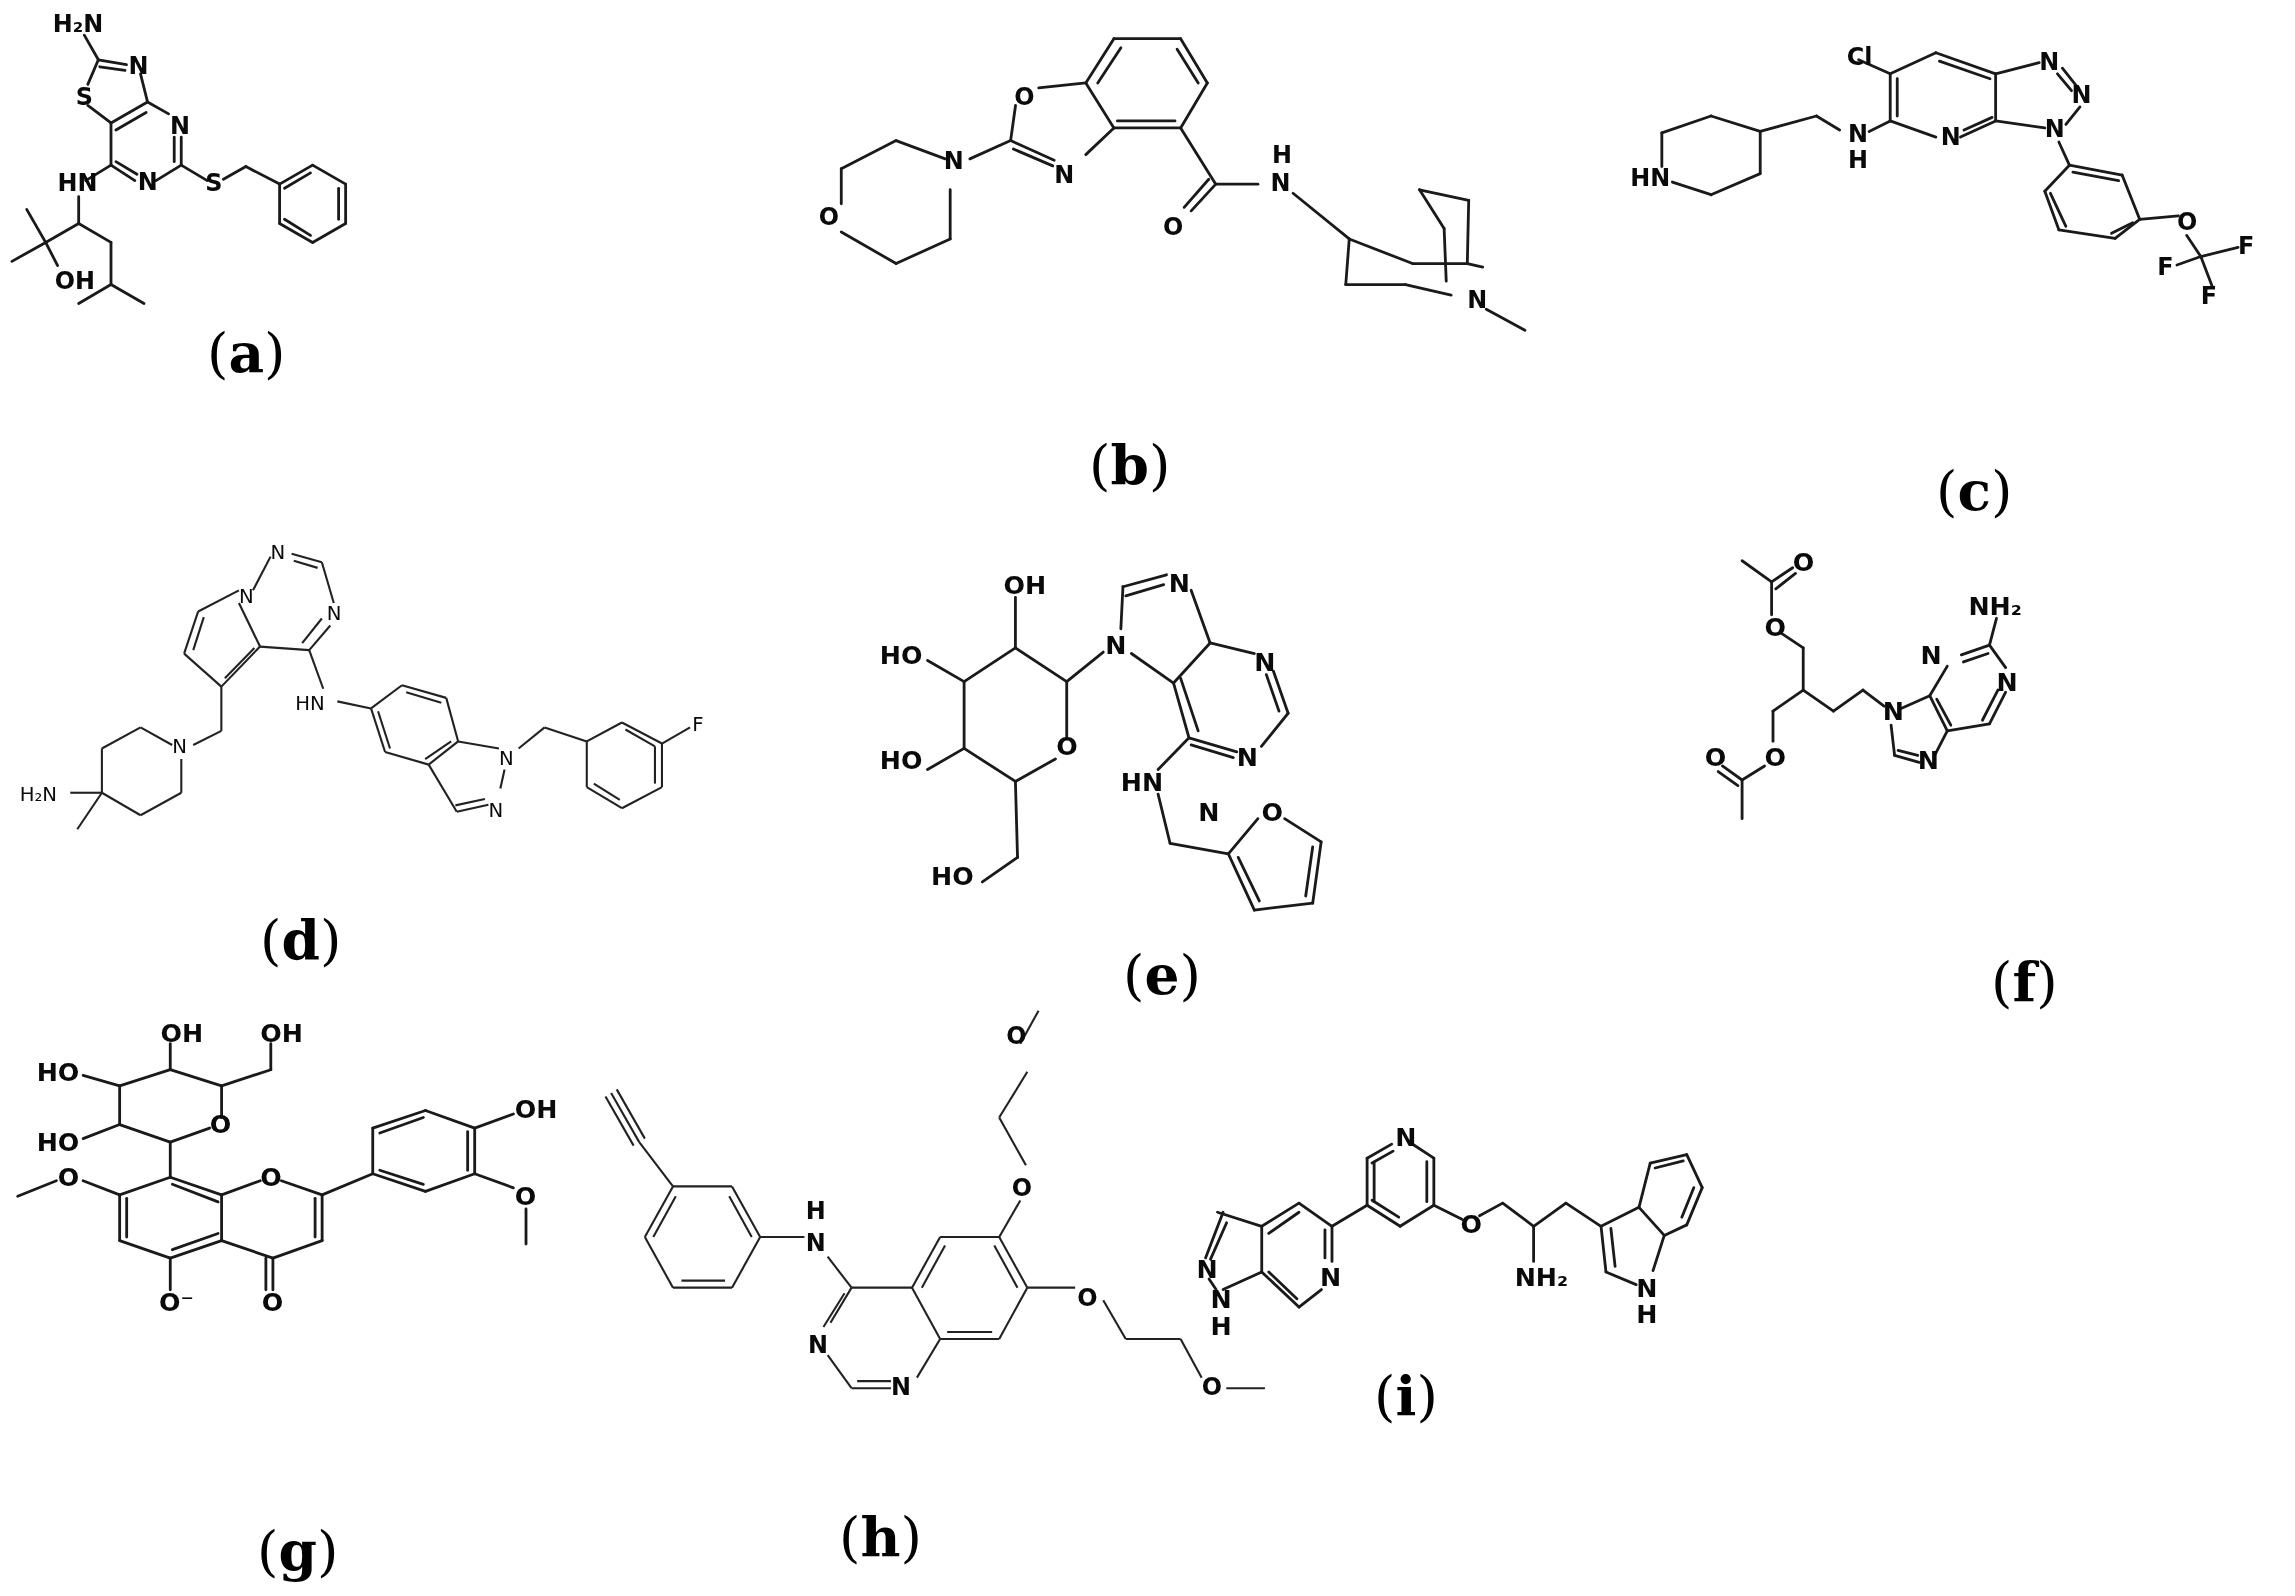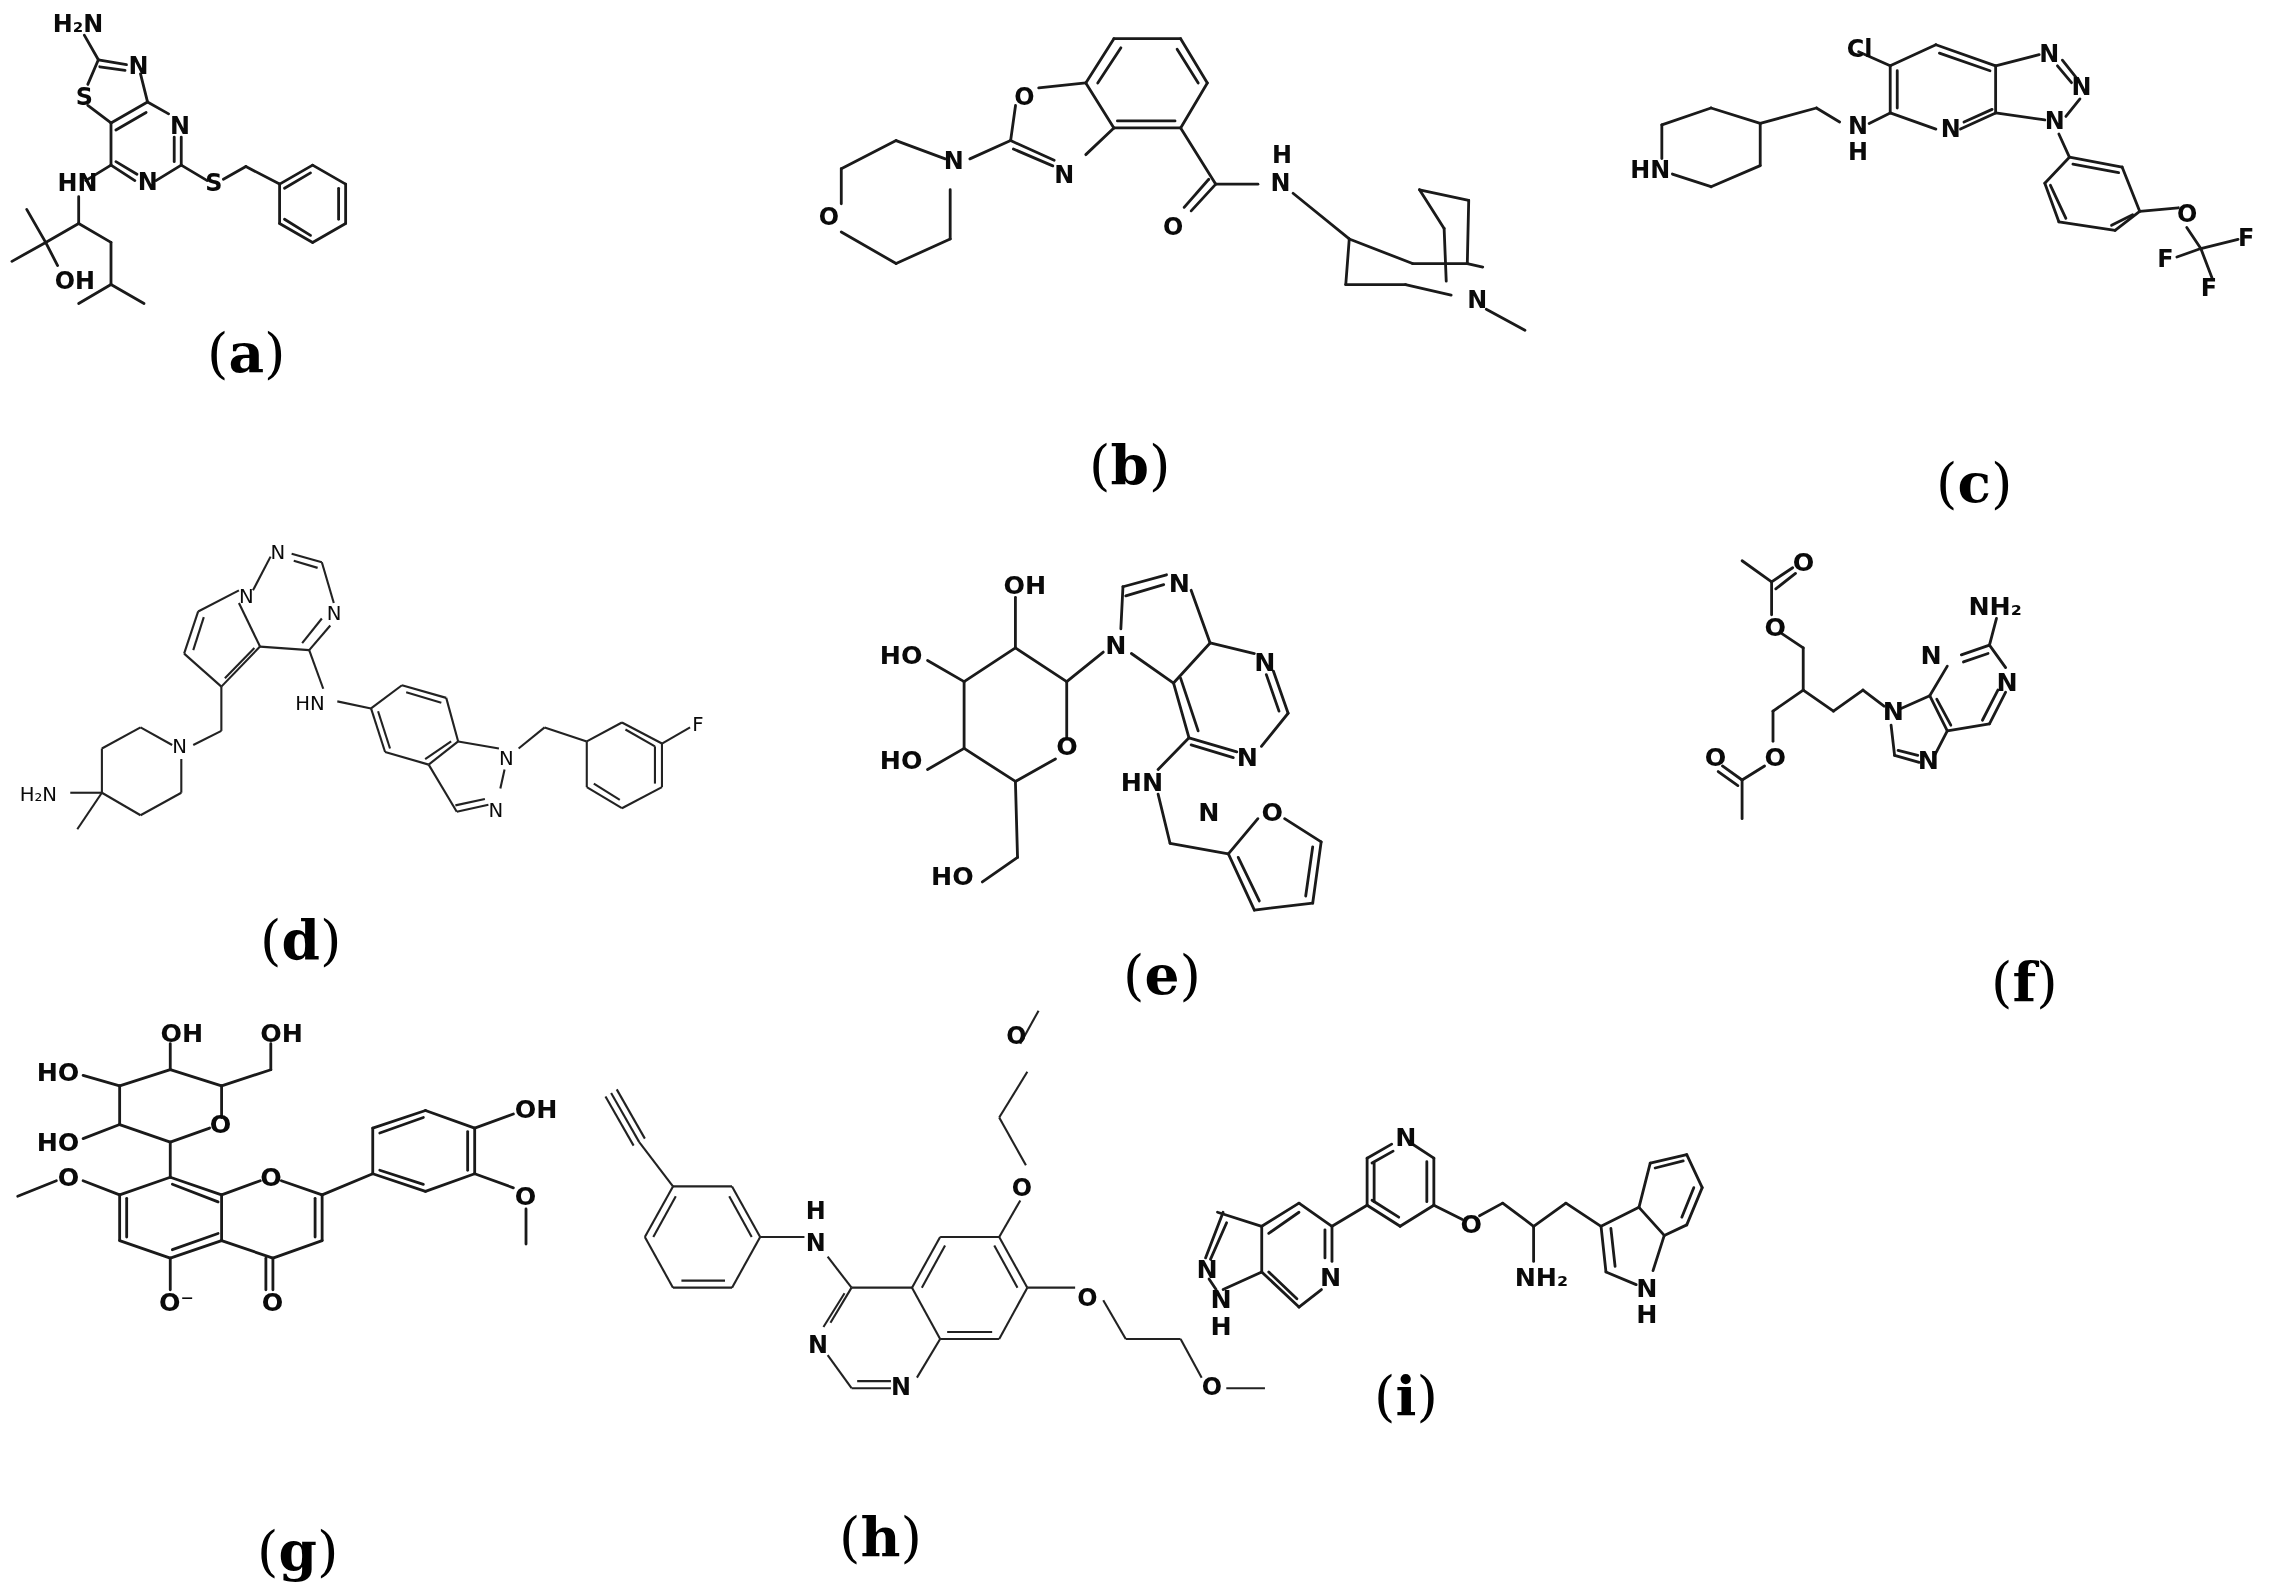--- a/index.html
+++ b/index.html
@@ -118,21 +118,21 @@
       <text x="450" y="260">N</text>
       <text x="760" y="232">H</text>
       <text x="758" y="272">N</text>
       <text x="605" y="335">O</text>
       <text x="1038" y="438">N</text>
     </g>
   </svg>
   <div class="lbl" style="left:351px;top:432px;">(<b>b</b>)</div>
 </div>
 
-<div class="panel" style="left:1581px;top:4px;width:714px;height:520px;text-align:right;">
+<div class="panel" style="left:1581px;top:12px;width:714px;height:520px;text-align:right;">
   <svg width="714" height="520" viewBox="0 0 1016 740">
     <g class="bond">
       <line x1="395" y1="68" x2="440" y2="88"></line>
       <line x1="440" y1="88" x2="505" y2="58"></line>
         <line x1="505" y1="58" x2="590" y2="88"></line>
       <line x1="590" y1="88" x2="590" y2="155"></line>
         <line x1="590" y1="155" x2="540" y2="178"></line>
       <line x1="505" y1="178" x2="440" y2="155"></line>
         <line x1="440" y1="155" x2="440" y2="88"></line>
       <line x1="450" y1="95" x2="450" y2="148"></line>

